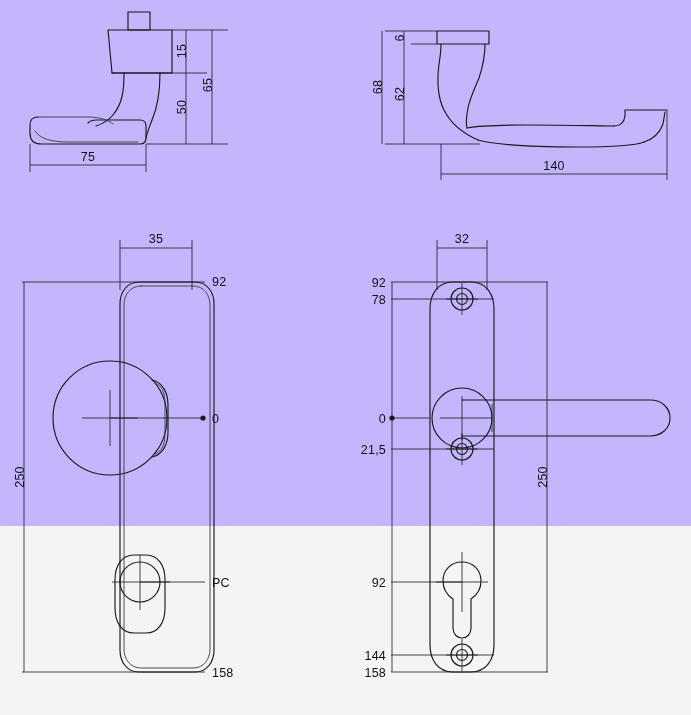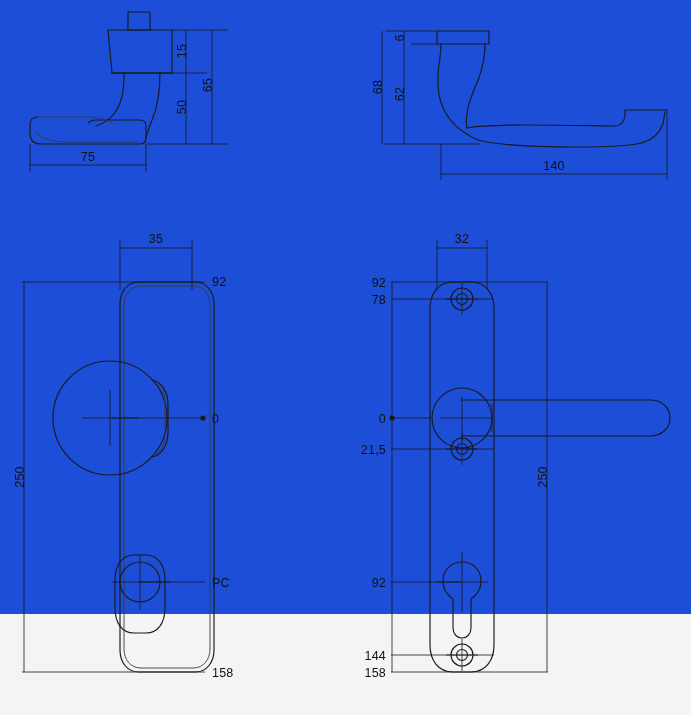--- a/index.html
+++ b/index.html
@@ -9,22 +9,22 @@
   }
   body {
     width: 691px;
     height: 715px;
     font-family: "Liberation Sans", sans-serif;
     overflow: hidden;
   }
   #drawing-root {
     position: relative;
     width: 691px;
-    height: 614px;
-    background: #1d4ed8;
+    height: 526px;
+    background: #c4b5fd;
   }
   svg.cad {
     position: absolute;
     left: 0;
     top: 0;
     width: 691px;
     height: 715px;
     display: block;
   }
   .part {

